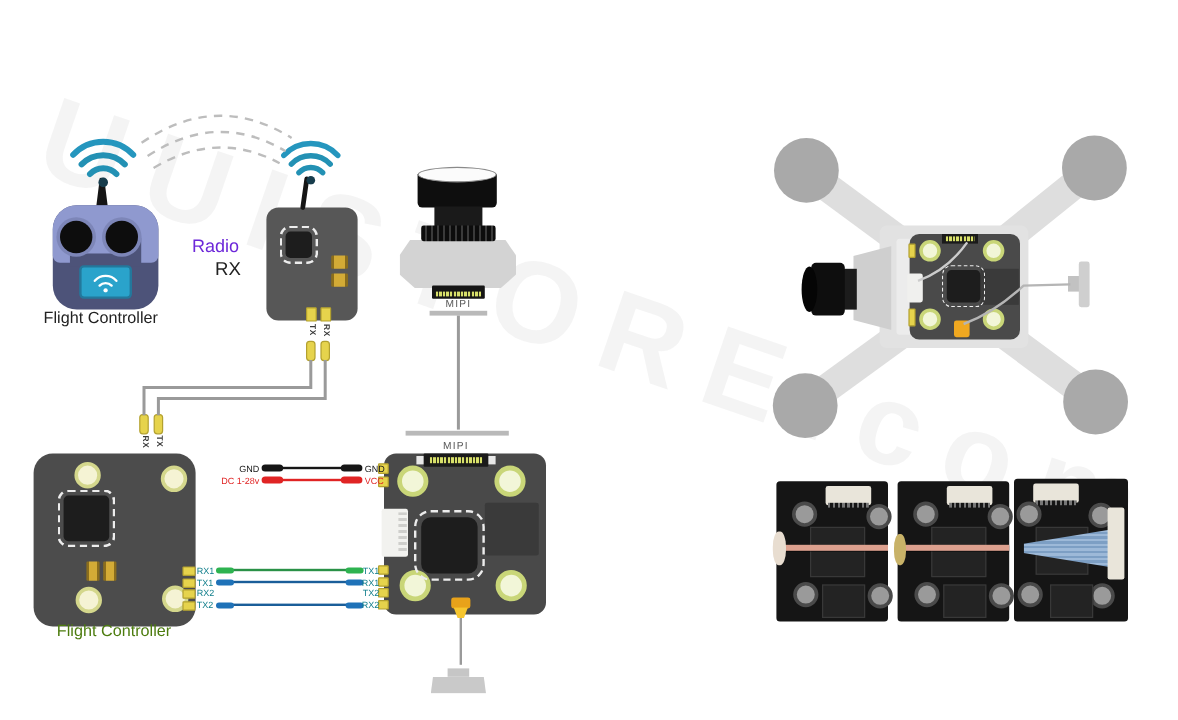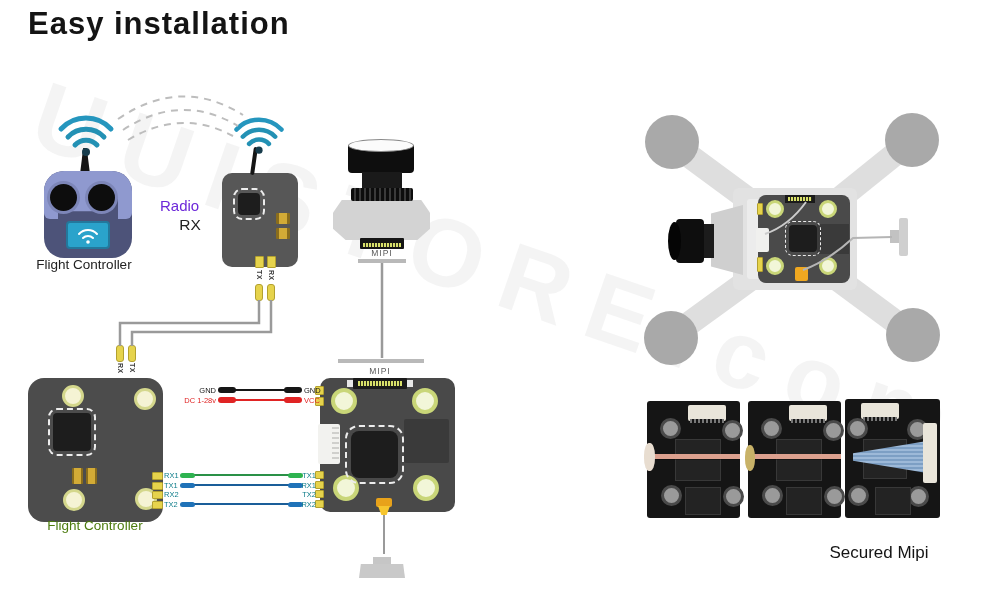--- a/index.html
+++ b/index.html
@@ -36,21 +36,20 @@
   .pchip{position:absolute;background:#232323;border:1px solid #383838;box-sizing:border-box;}
   .ribbonstripes{background:repeating-linear-gradient(180deg,#9db9d8 0 2px,#7d9fc4 2px 4px);}
 </style>
 </head>
 <body>
 
 <div id="scene">
 
   <div class="abs" id="watermark">UUISTORE.com</div>
 
-  <div class="abs" id="title">Easy installation</div>
 
   <svg class="abs overlay" style="left:56px;top:112px;z-index:20;" width="60" height="44" viewBox="0 0 60 44">
     <circle cx="30" cy="40" r="4" fill="#173c4c"></circle>
     <path d="M19,33 A15,15 0 0 1 41,33" stroke="#2391b4" stroke-width="5" fill="none" stroke-linecap="round"></path>
     <path d="M12,25 A25,25 0 0 1 48,25" stroke="#2391b4" stroke-width="5" fill="none" stroke-linecap="round"></path>
     <path d="M5,17 A34,34 0 0 1 55,17" stroke="#2596be" stroke-width="5" fill="none" stroke-linecap="round"></path>
   </svg>
   <div class="abs" style="left:80px;top:148px;width:10px;height:26px;background:#151515;clip-path:polygon(32% 0,68% 0,100% 100%,0 100%);z-index:19;"></div>
   <div class="abs" style="left:44px;top:171px;width:88px;height:87px;border-radius:20px;background:#4d5379;z-index:20;"></div>
   <div class="abs" style="left:44px;top:171px;width:88px;height:48px;border-radius:20px 20px 6px 6px;background:#8f99cf;z-index:21;"></div>
@@ -261,15 +260,14 @@
     <div class="pcircle" style="left:2px;top:19px;width:21px;height:21px;"></div>
     <div class="pcircle" style="left:62px;top:20px;width:21px;height:21px;"></div>
     <div class="pcircle" style="left:3px;top:86px;width:21px;height:21px;"></div>
     <div class="pcircle" style="left:63px;top:87px;width:21px;height:21px;"></div>
     <div class="pchip" style="left:18px;top:40px;width:44px;height:40px;"></div>
     <div class="pchip" style="left:30px;top:88px;width:36px;height:28px;"></div>
     <div class="abs ribbonstripes" style="position:absolute;left:8px;top:42px;width:74px;height:32px;clip-path:polygon(0 38%,100% 0,100% 100%,0 62%);z-index:3;"></div>
     <div class="pconn" style="left:78px;top:24px;width:14px;height:60px;z-index:4;"></div>
   </div>
 
-  <div class="abs caption" style="left:806px;top:543px;width:146px;">Secured Mipi</div>
 
 </div>
 
 </body></html>

